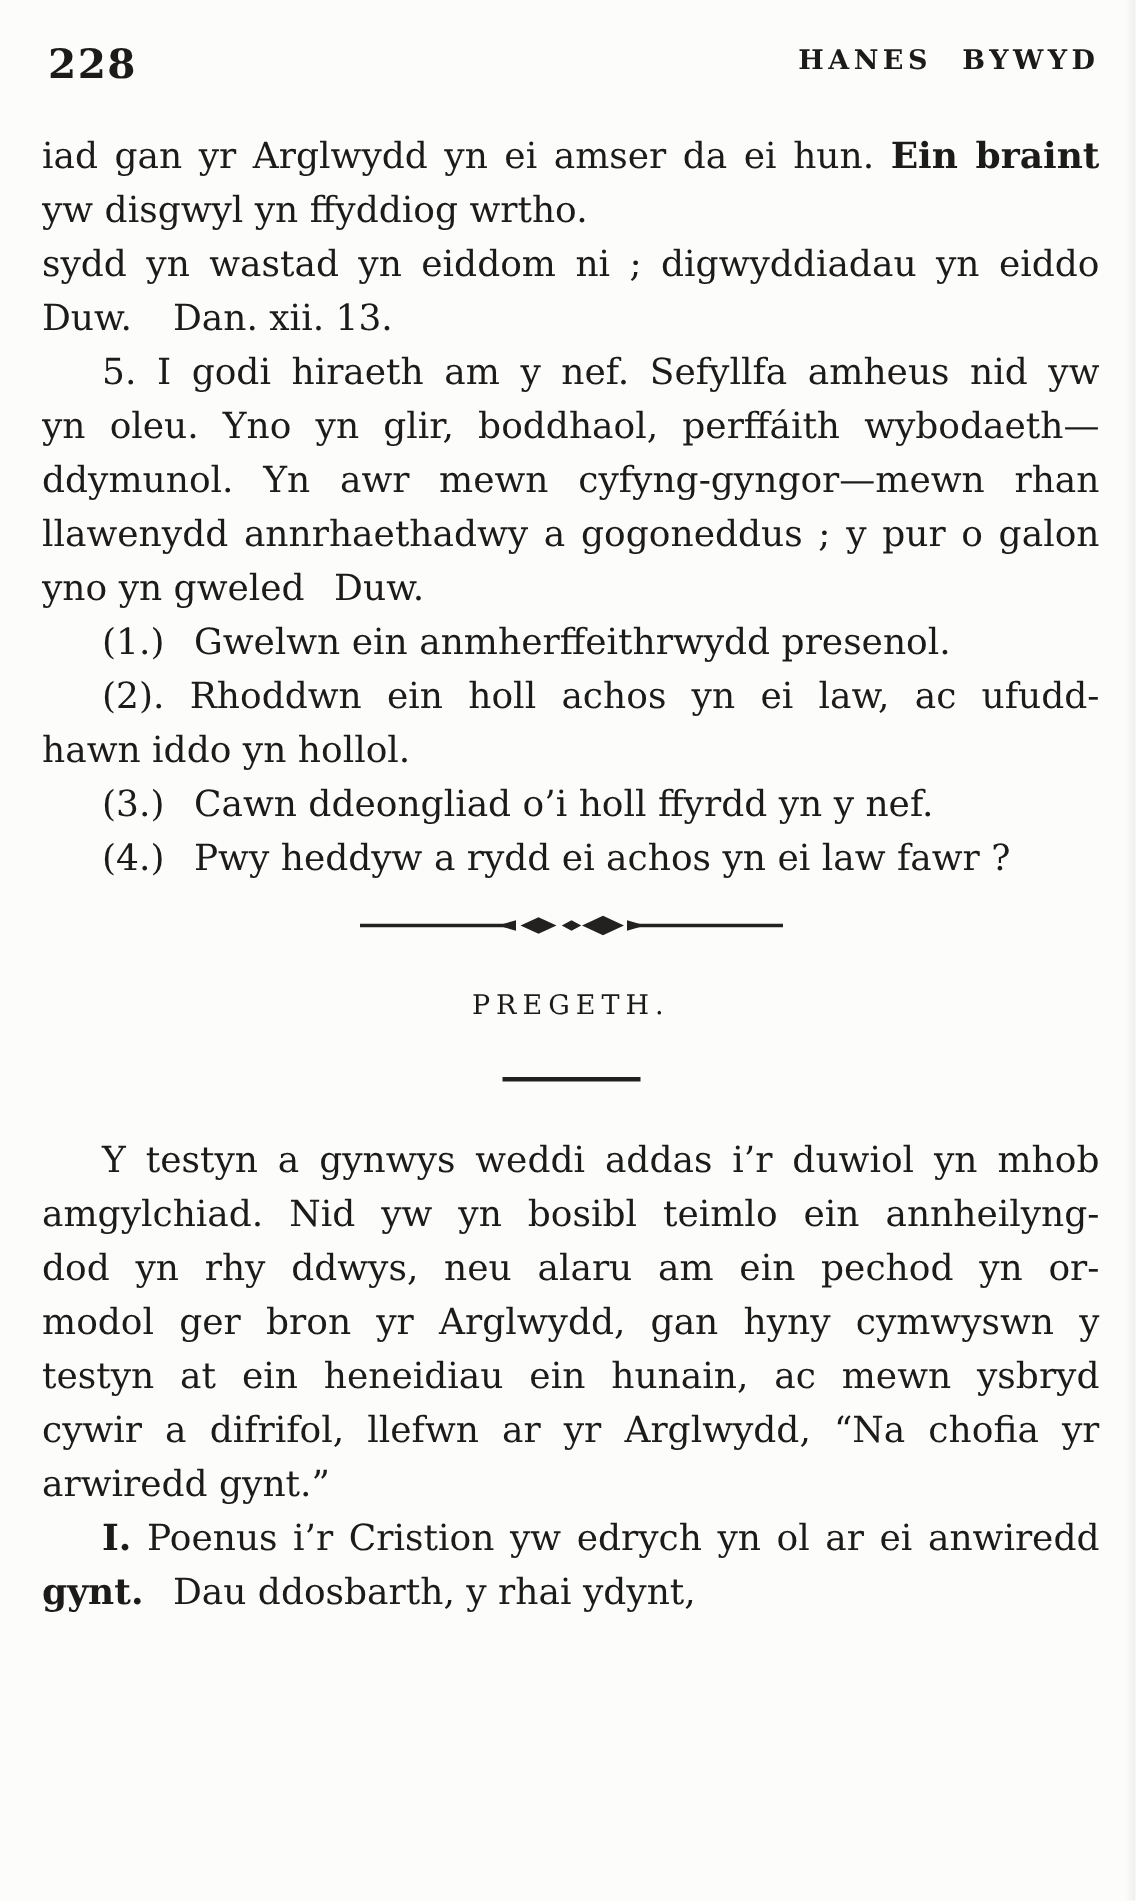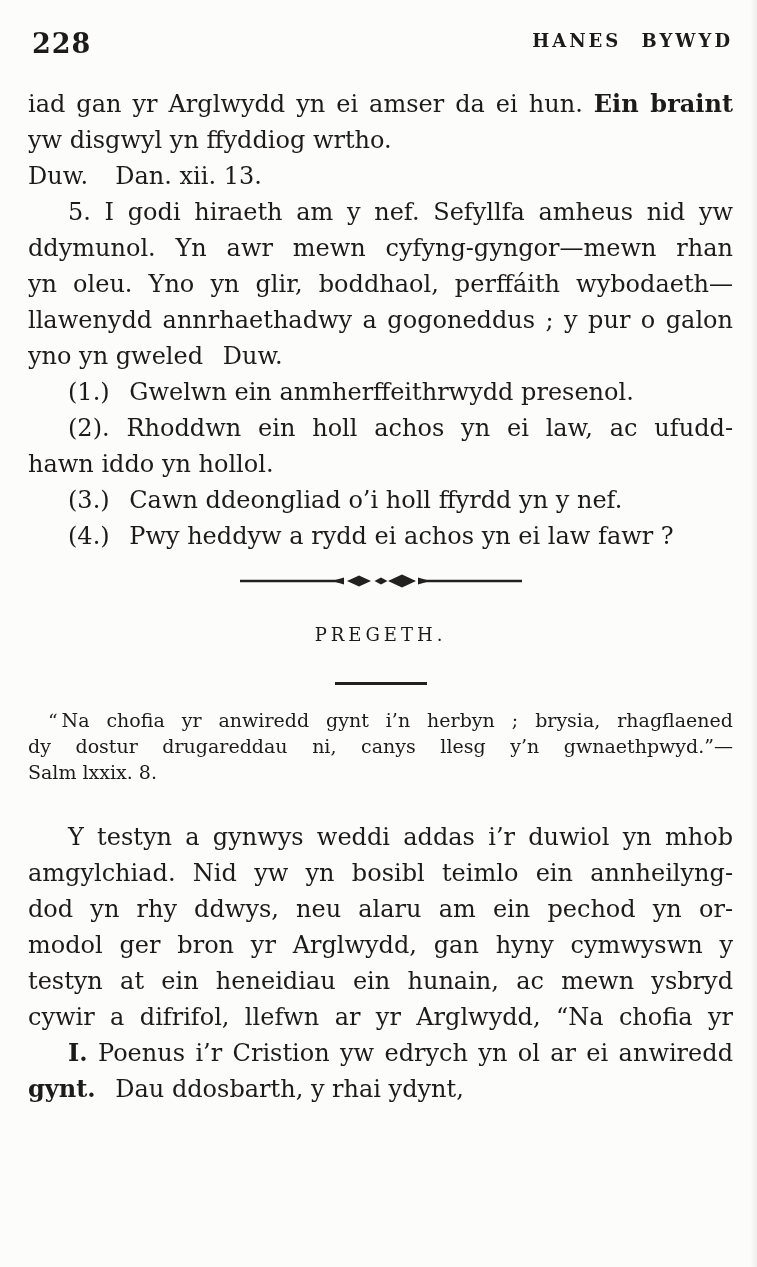--- a/index.html
+++ b/index.html
@@ -73,27 +73,28 @@
   </div>
 
   <div>
 
     <div>
       <div class="line"><span>iad gan yr Arglwydd yn ei amser da ei hun. </span><span class="emph">Ein braint</span></div>
       <div class="line last">yw disgwyl yn ffyddiog wrtho.</div>
     </div>
 
     <div>
+      <div class="line">sydd yn wastad yn eiddom ni ; digwyddiadau yn eiddo</div>
       <div class="line last">Duw.   Dan. xii. 13.</div>
     </div>
 
     <div>
       <div class="line indent">5. I godi hiraeth am y nef.  Sefyllfa amheus nid yw</div>
+      <div class="line">yn oleu. Yno yn glir, boddhaol, perffáith wybodaeth—</div>
       <div class="line">ddymunol. Yn awr mewn cyfyng-gyngor—mewn rhan</div>
-      <div class="line">yn oleu. Yno yn glir, boddhaol, perffáith wybodaeth—</div>
       <div class="line">llawenydd annrhaethadwy a gogoneddus ; y pur o galon</div>
       <div class="line last">yno yn gweled  Duw.</div>
     </div>
 
     <div>
       <div class="line last indent">(1.)  Gwelwn ein anmherffeithrwydd presenol.</div>
     </div>
 
     <div>
       <div class="line indent">(2). Rhoddwn ein holl achos yn ei law, ac ufudd-</div>
@@ -119,35 +120,31 @@
       <polygon points="141,4.5 147.5,8 141,11.5 134.5,8" fill="#23211f"></polygon>
       <polygon points="162,1.5 176,8 162,14.5 148,8" fill="#23211f"></polygon>
       <polygon points="190,8 178,4.5 178,11.5" fill="#23211f"></polygon>
     </svg>
   </div>
 
   <div class="sermon-heading">PREGETH.</div>
 
   <div class="heading-rule"></div>
 
-  <div class="epigraph">
-    <div class="line q-indent">“ Na chofia yr anwiredd gynt i’n herbyn ; brysia, rhagflaened</div>
-    <div class="line">dy dostur drugareddau ni, canys llesg y’n gwnaethpwyd.”—</div>
-    <div class="line last">Salm lxxix. 8.</div>
-  </div>
 
   <div class="sermon-body">
 
     <div>
       <div class="line indent">Y testyn a gynwys weddi addas i’r duwiol yn mhob</div>
       <div class="line">amgylchiad.  Nid yw yn bosibl teimlo ein annheilyng-</div>
       <div class="line">dod yn rhy ddwys, neu alaru am ein pechod yn or-</div>
       <div class="line">modol ger bron yr Arglwydd, gan hyny cymwyswn y</div>
       <div class="line">testyn at ein heneidiau ein hunain, ac mewn ysbryd</div>
       <div class="line">cywir a difrifol, llefwn ar yr Arglwydd, “Na chofia yr</div>
+      <div class="line last">arwiredd gynt.”</div>
     </div>
 
     <div>
       <div class="line indent"><span class="lead">I.</span><span> Poenus i’r Cristion yw edrych yn ol ar ei anwiredd</span></div>
       <div class="line last"><span class="lead">gynt.</span><span>  Dau ddosbarth, y rhai ydynt,</span></div>
     </div>
 
 
   </div>
 

